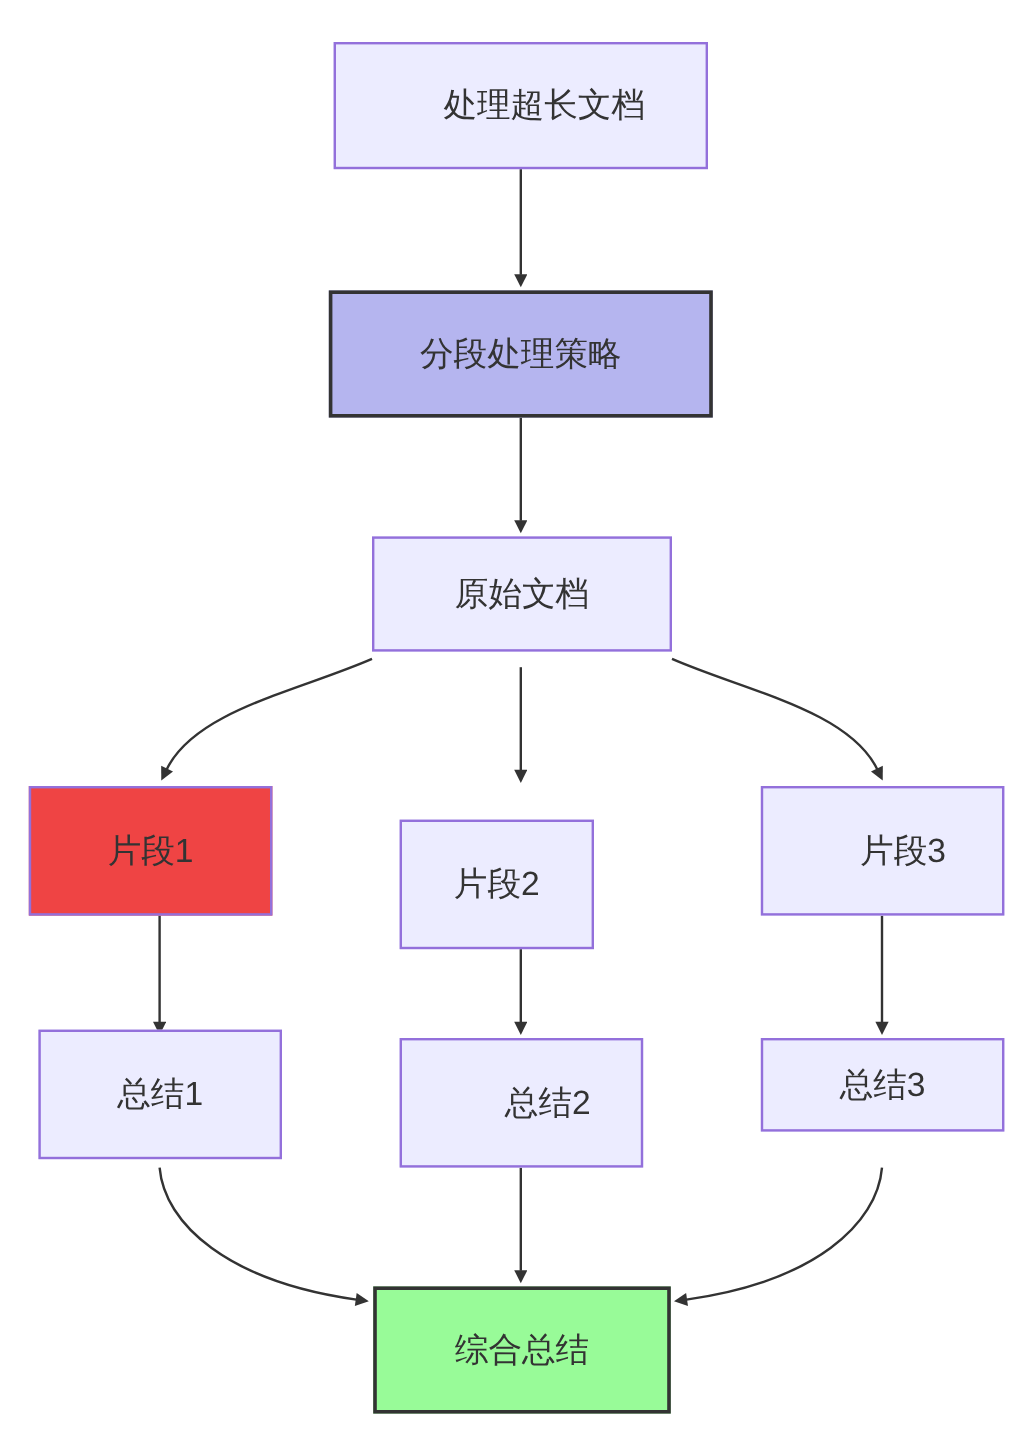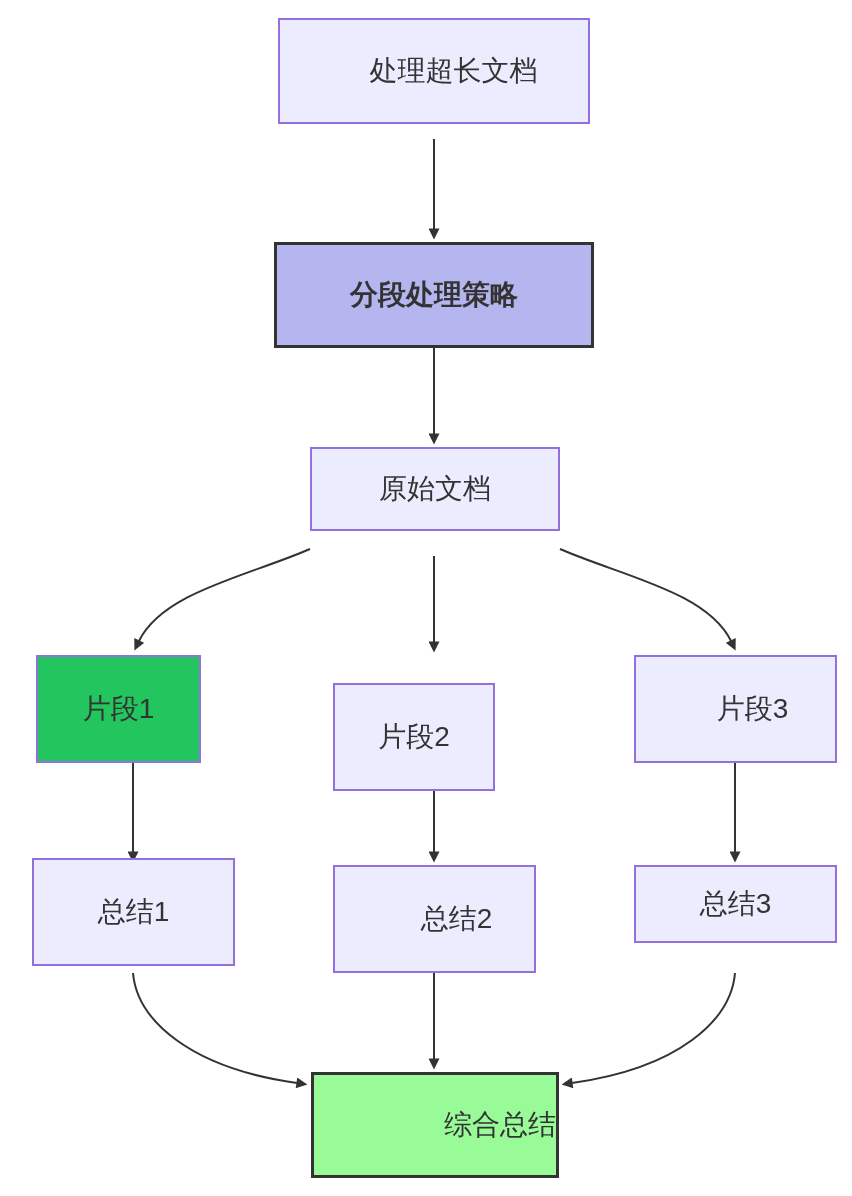--- a/index.html
+++ b/index.html
@@ -52,43 +52,43 @@
       <path d="M 434 556 L 434 642" fill="none" stroke="#333333" stroke-width="2" marker-end="url(#arrowhead)"></path>
       <path d="M 560 549 C 622 576, 707 592, 731 641" fill="none" stroke="#333333" stroke-width="2" marker-end="url(#arrowhead)"></path>
       <path d="M 133 763 L 133 852" fill="none" stroke="#333333" stroke-width="2" marker-end="url(#arrowhead)"></path>
       <path d="M 434 763 L 434 852" fill="none" stroke="#333333" stroke-width="2" marker-end="url(#arrowhead)"></path>
       <path d="M 735 763 L 735 852" fill="none" stroke="#333333" stroke-width="2" marker-end="url(#arrowhead)"></path>
       <path d="M 133 973 C 137 1020, 190 1068, 297 1083" fill="none" stroke="#333333" stroke-width="2" marker-end="url(#arrowhead)"></path>
       <path d="M 434 973 L 434 1059" fill="none" stroke="#333333" stroke-width="2" marker-end="url(#arrowhead)"></path>
       <path d="M 735 973 C 731 1020, 679 1068, 572 1083" fill="none" stroke="#333333" stroke-width="2" marker-end="url(#arrowhead)"></path>
     </svg>
 
-<div class="node" style="left: 278px; top: 18px; width: 312px; height: 106px; background: rgb(236, 236, 255); border: 2px solid rgb(147, 112, 219); padding-left: 39px;">
+<div class="node" style="left: 278px; top: 35px; width: 312px; height: 106px; background: rgb(236, 236, 255); border: 2px solid rgb(147, 112, 219); padding-left: 39px;">
       <span>处理超长文档</span>
     </div>
-    <div class="node" style="left: 274px; top: 242px; width: 320px; height: 106px; background: rgb(181, 181, 239); border: 3px solid rgb(51, 51, 51); font-weight: bold;">
+    <div class="node" style="left: 274px; top: 242px; width: 320px; height: 106px; background: rgb(181, 181, 239); border: 3px solid rgb(51, 51, 51);">
       <span>分段处理策略</span>
     </div>
-    <div class="node" style="left: 310px; top: 447px; width: 250px; height: 84px; background: rgb(236, 236, 255); border: 2px solid rgb(147, 112, 219);">
+    <div class="node" style="left: 310px; top: 447px; width: 250px; height: 96px; background: rgb(236, 236, 255); border: 2px solid rgb(147, 112, 219);">
       <span>原始文档</span>
     </div>
-    <div class="node" style="left: 36px; top: 655px; width: 165px; height: 108px; background: #22c55e; border: 2px solid rgb(147, 112, 219);">
+    <div class="node" style="left: 24px; top: 655px; width: 203px; height: 108px; background: #ef4444; border: 2px solid rgb(147, 112, 219);">
       <span>片段1</span>
     </div>
     <div class="node" style="left: 333px; top: 683px; width: 162px; height: 108px; background: rgb(236, 236, 255); border: 2px solid rgb(147, 112, 219);">
       <span>片段2</span>
     </div>
     <div class="node" style="left: 634px; top: 655px; width: 203px; height: 108px; background: rgb(236, 236, 255); border: 2px solid rgb(147, 112, 219); padding-left: 34px;">
       <span>片段3</span>
     </div>
     <div class="node" style="left: 32px; top: 858px; width: 203px; height: 108px; background: rgb(236, 236, 255); border: 2px solid rgb(147, 112, 219);">
       <span>总结1</span>
     </div>
     <div class="node" style="left: 333px; top: 865px; width: 203px; height: 108px; background: rgb(236, 236, 255); border: 2px solid rgb(147, 112, 219); padding-left: 44px;">
       <span>总结2</span>
     </div>
     <div class="node" style="left: 634px; top: 865px; width: 203px; height: 78px; background: rgb(236, 236, 255); border: 2px solid rgb(147, 112, 219);">
       <span>总结3</span>
     </div>
-    <div class="node" style="left: 311px; top: 1072px; width: 248px; height: 106px; background: rgb(152, 251, 152); border: 3px solid rgb(51, 51, 51); justify-content: flex-end;">
+    <div class="node" style="left: 311px; top: 1072px; width: 248px; height: 106px; background: rgb(152, 251, 152); border: 3px solid rgb(51, 51, 51);">
       <span>综合总结</span>
     </div>
   </div>
 
 </body></html>

